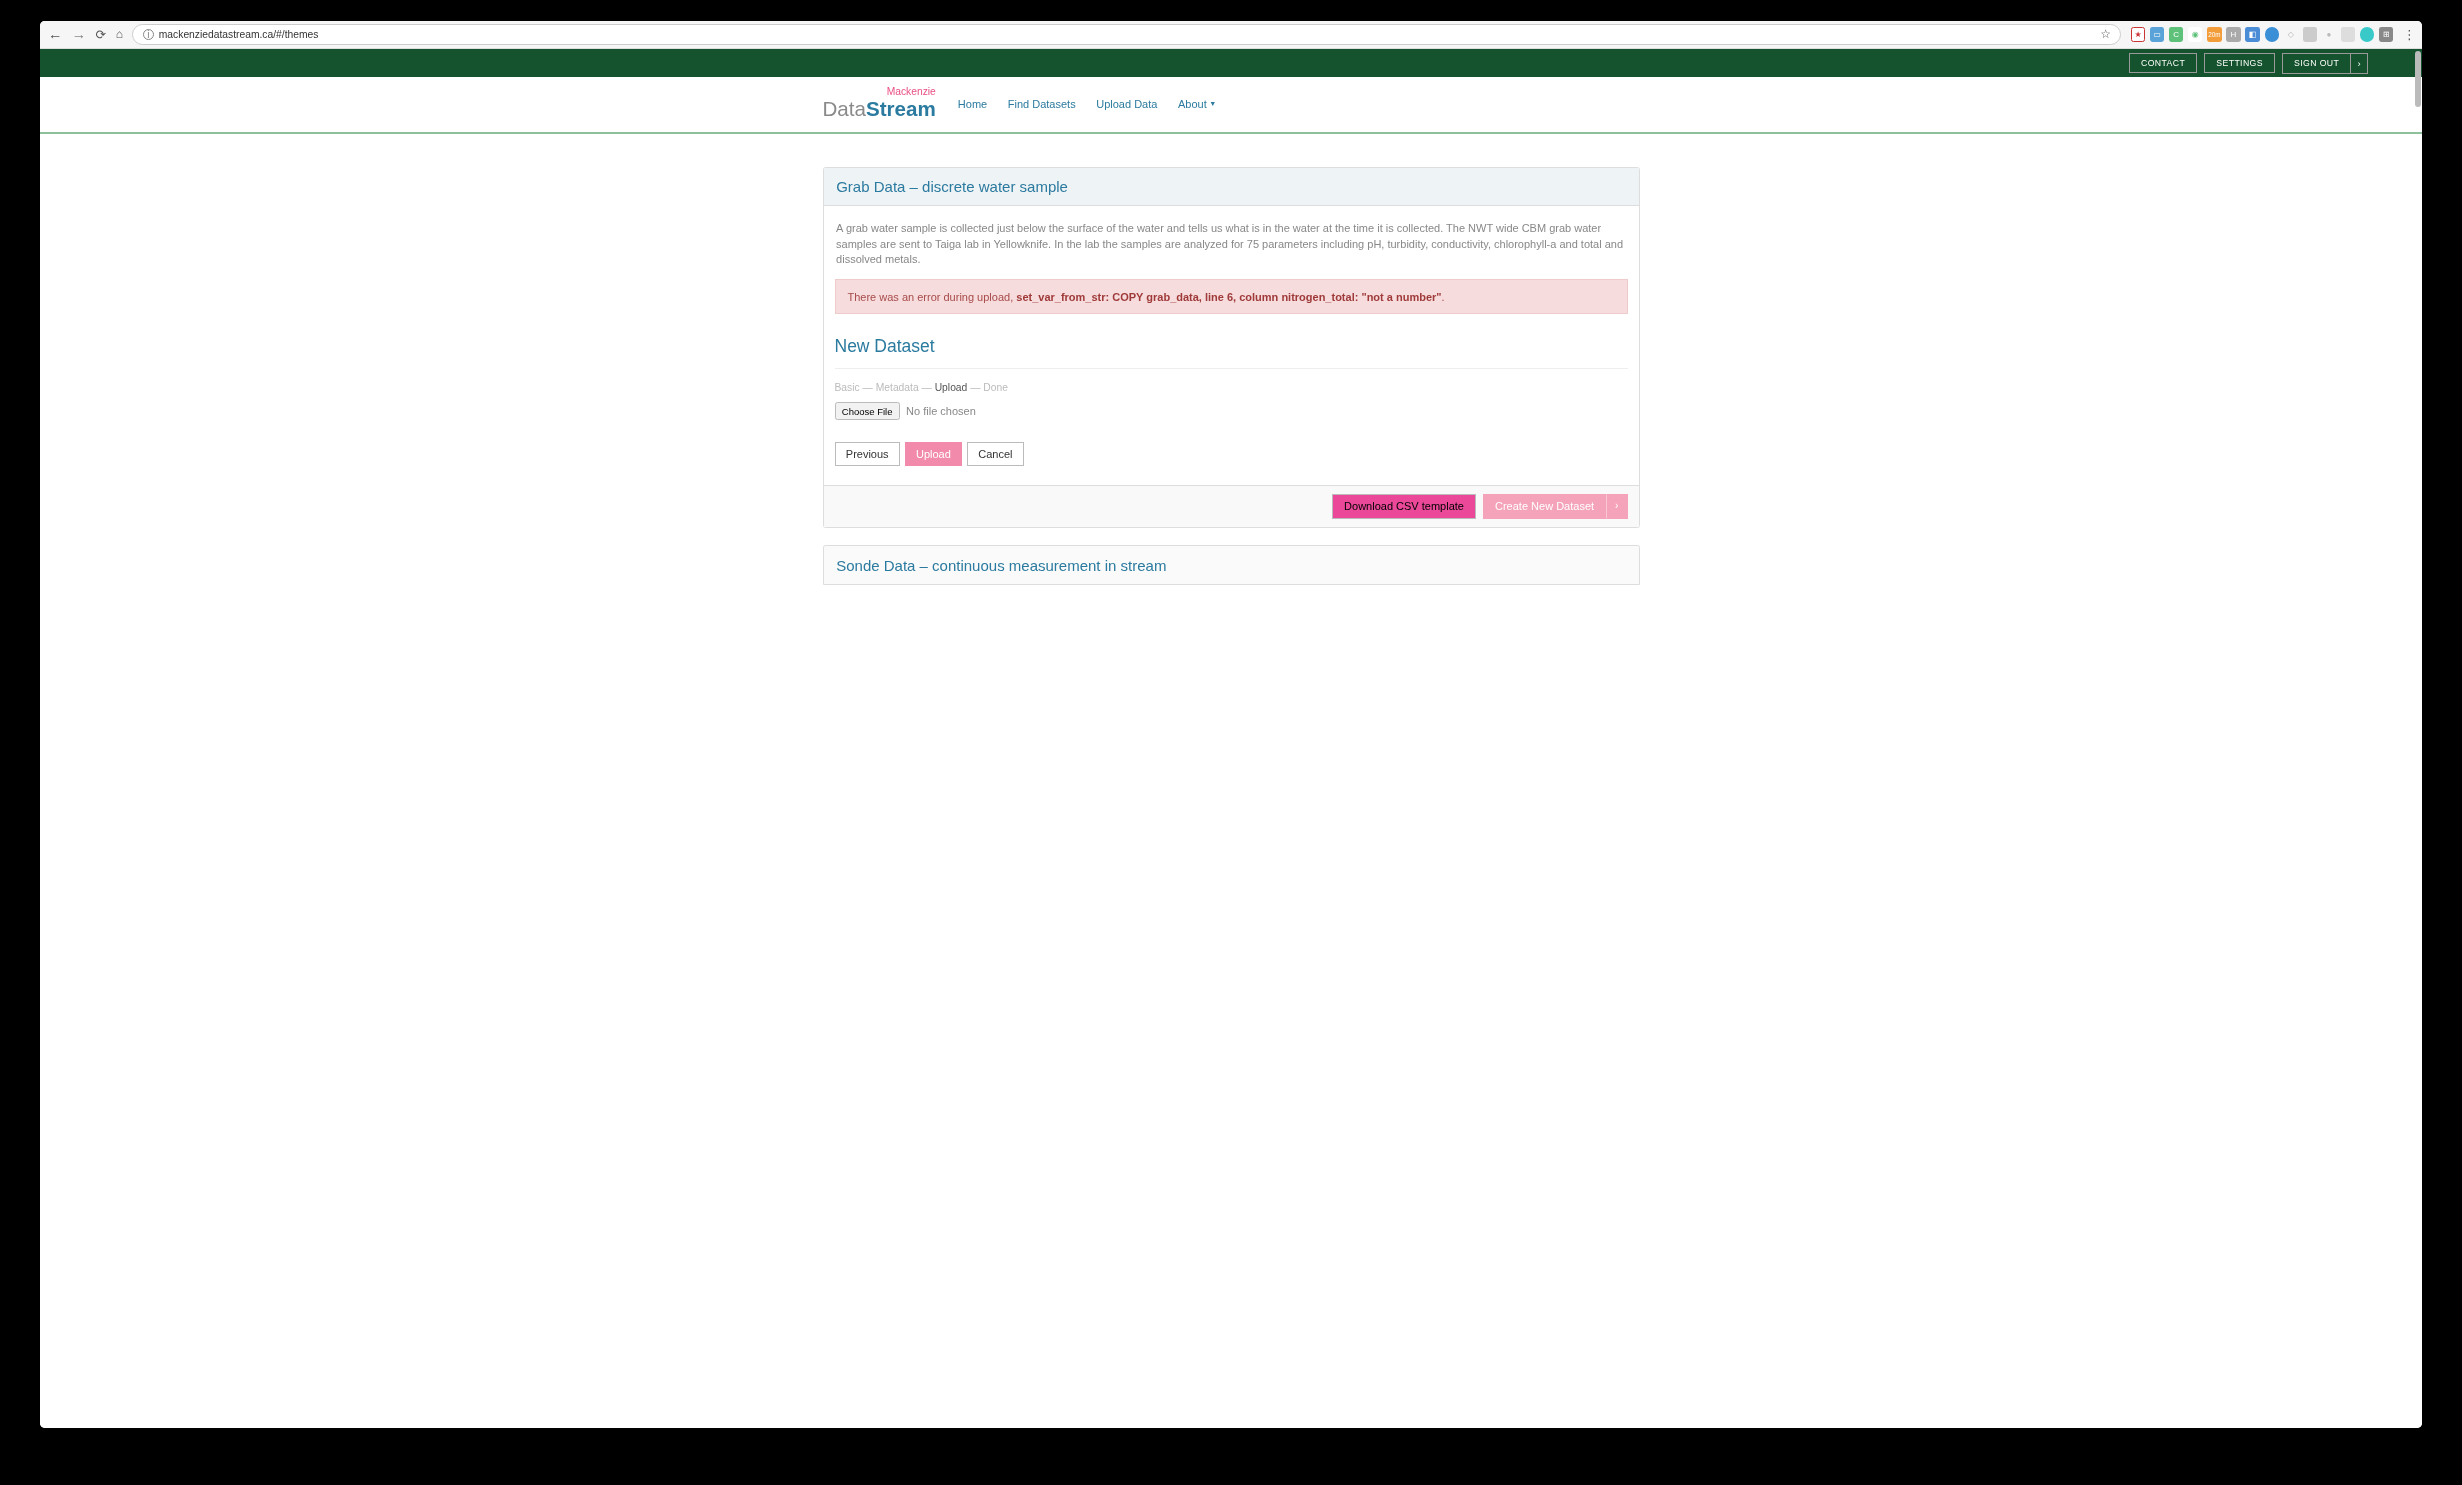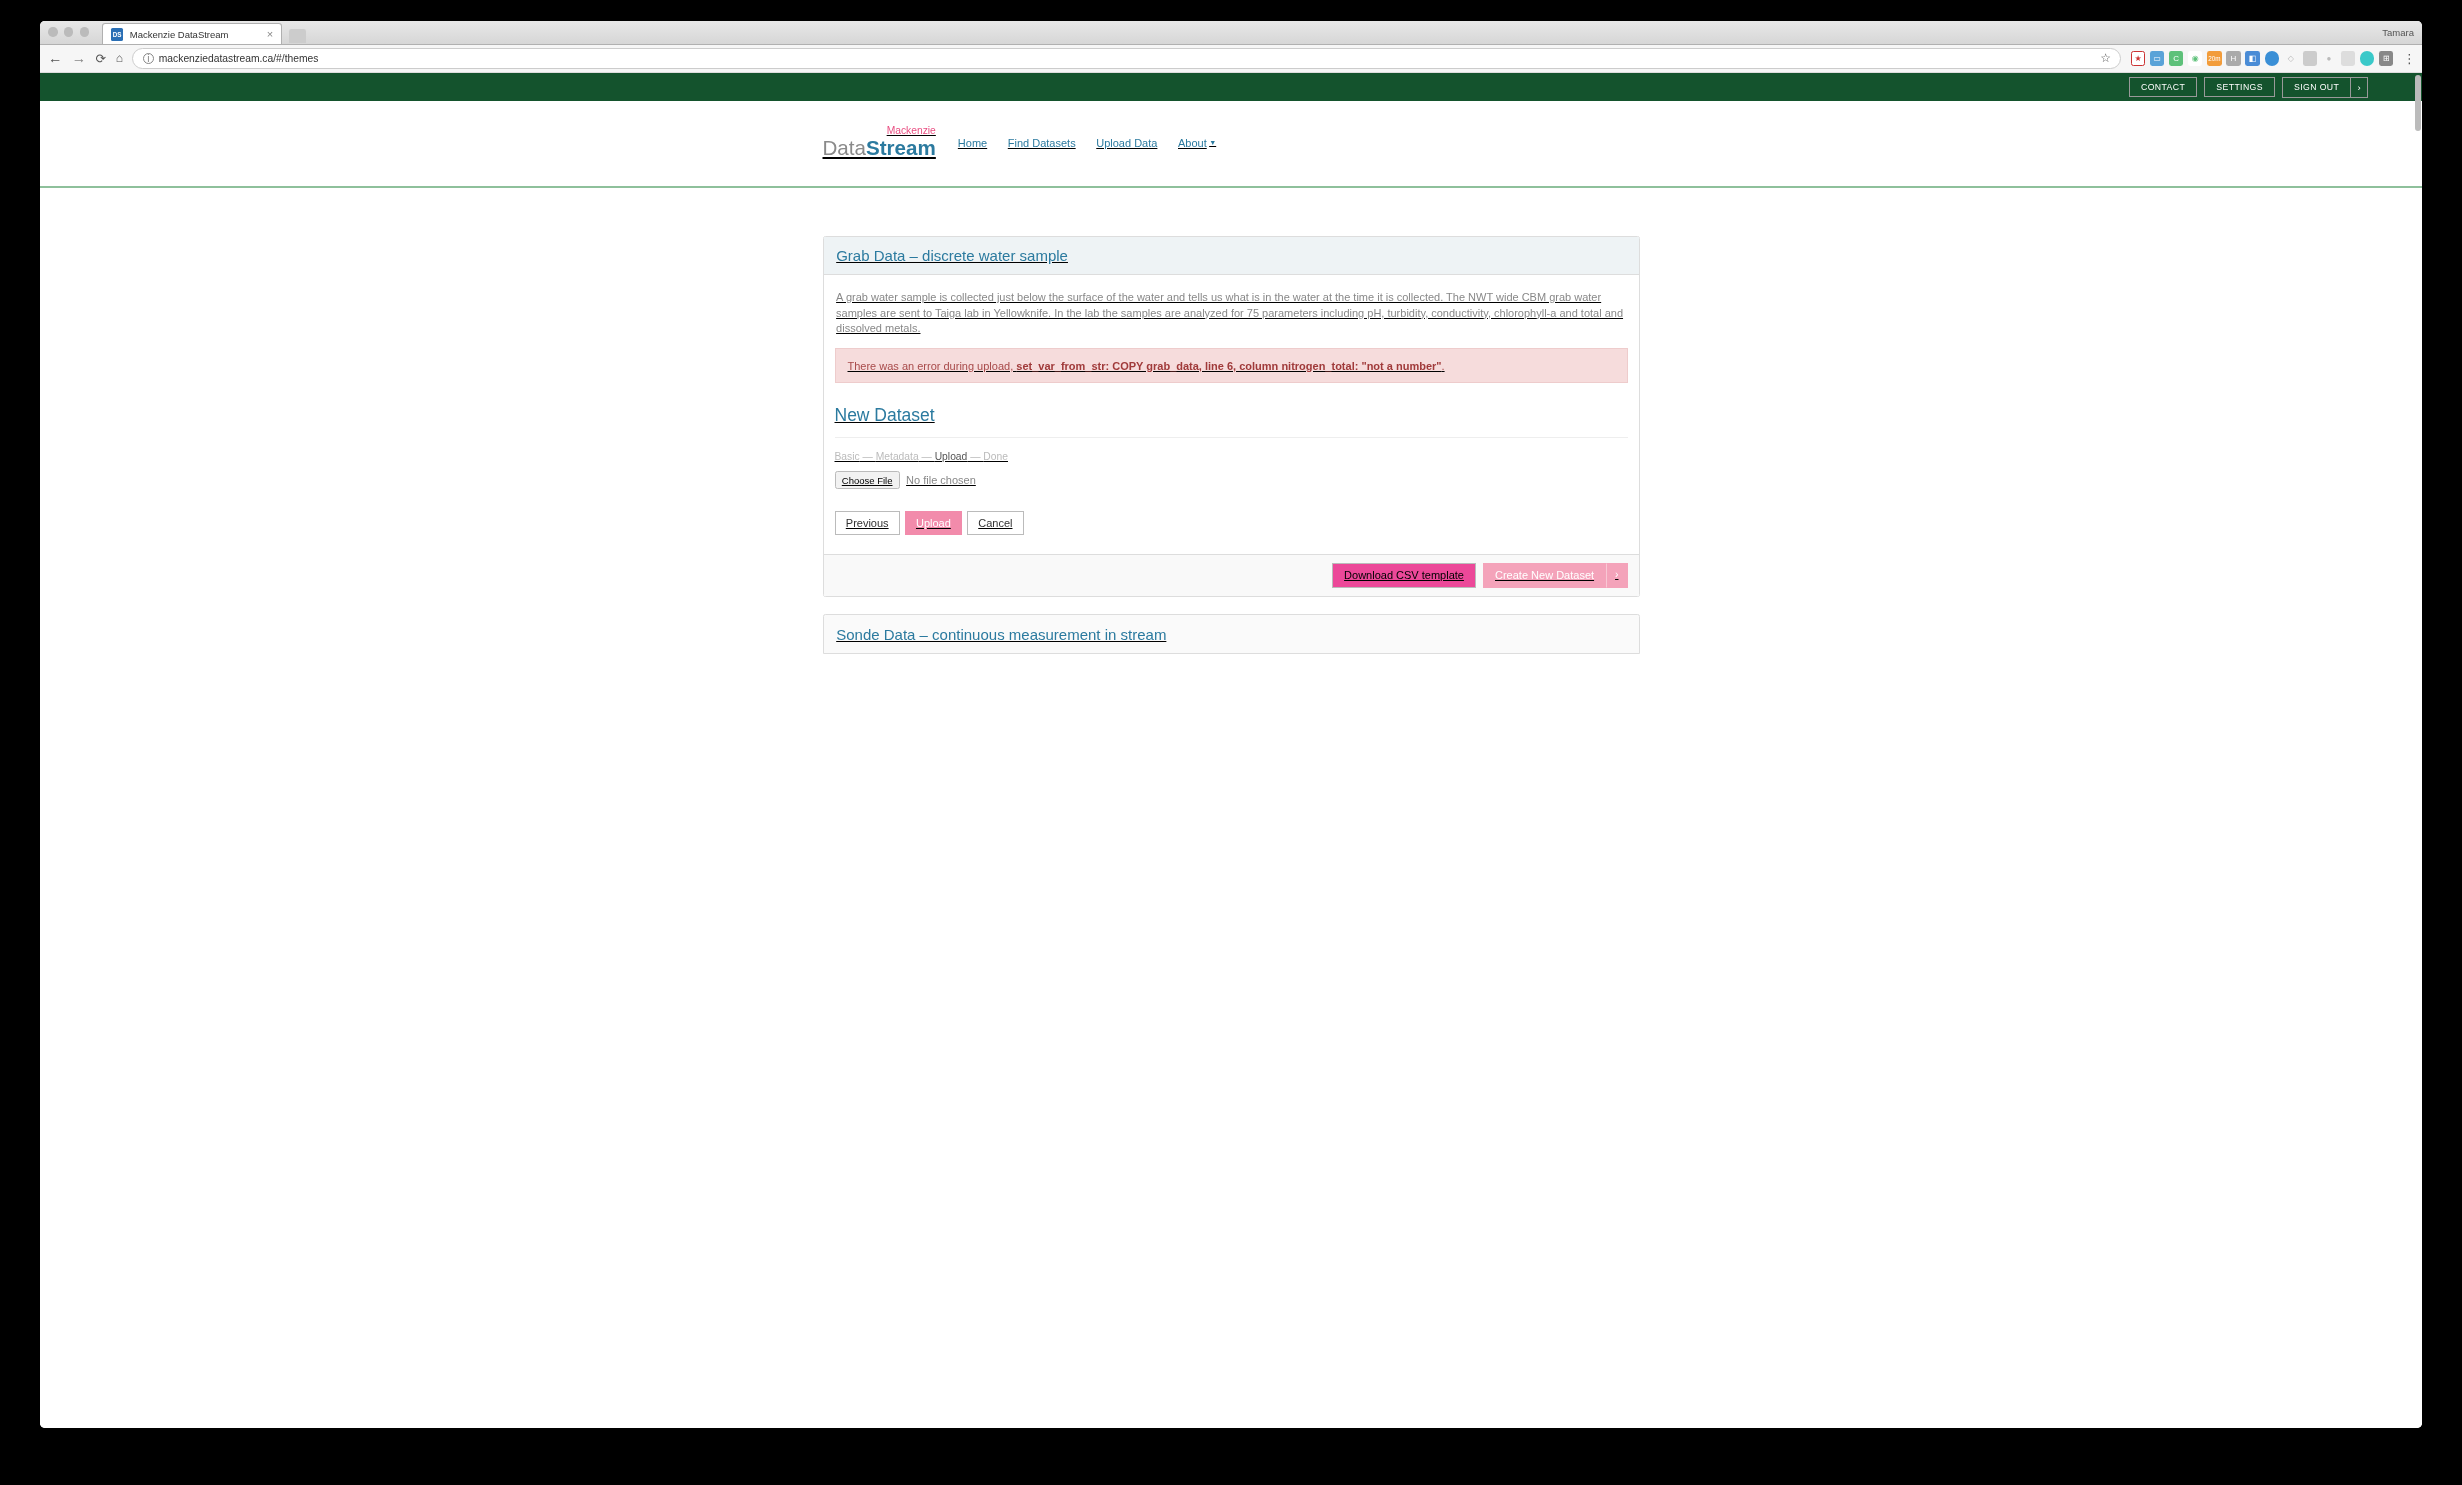--- a/index.html
+++ b/index.html
@@ -115,21 +115,21 @@
     .signout-group { display: flex; }
     .signout-group .chev { border: 0.8px solid #999; border-left: none; color: #fff; padding: 4px 6.3px; font-size: 9.5px; }
 
     .navbar {
       background: #fff;
       padding: 8px 0 9.5px;
       border-bottom: 2.4px solid #8ec09b;
       display: flex;
       align-items: center;
     }
-    .container { width: 817px; margin: 16px auto; text-decoration: underline; }
+    .container { width: 817px; margin: 1px auto; }
     .navbar-inner { display: flex; align-items: center; gap: 22px; }
     .logo { display: flex; flex-direction: column; align-items: flex-end; }
     .logo-top { color: #e94f82; font-size: 10.3px; font-weight: 300; }
     .logo-main { font-size: 20.6px; font-weight: 400; }
     .logo-data { color: #8a8a8a; }
     .logo-stream { color: #2b7a9f; font-weight: 600; }
     .nav-links { display: flex; gap: 20.6px; }
     .nav-link { color: #2b7a9f; font-size: 11px; text-decoration: none; display: flex; align-items: center; gap: 2.4px; }
     .caret { font-size: 7.1px; }
 
@@ -209,34 +209,20 @@
     }
     .footer-btn.pink { background: #f4a3ba; border-color: #f4a3ba; color: #fff; display: flex; align-items: center; }
     .footer-chev { background: #f4a3ba; color: #fff; border: 0.8px solid #f4a3ba; border-left: 0.8px solid rgba(255,255,255,0.4); padding: 5.6px 8px; font-size: 10.3px; }
     .panel2-header { background: #fafafa; border: 0.8px solid #ddd; border-radius: 2.4px 2.4px 0 0; padding: 10.3px 12.7px; color: #2b7a9f; font-size: 15px; }
   </style>
 </head>
 <body>
 
 <div class="window">
 
-  <div class="titlebar">
-    <div class="traffic-lights">
-      <div class="light"></div>
-      <div class="light"></div>
-      <div class="light"></div>
-    </div>
-    <div class="tab">
-      <span class="tab-favicon">DS</span>
-      <span>Mackenzie DataStream</span>
-      <span class="tab-close">×</span>
-    </div>
-    <div class="newtab"></div>
-    <div class="user-label">Tamara</div>
-  </div>
 
   <div class="toolbar">
     <span class="nav-arrow enabled">←</span>
     <span class="nav-arrow">→</span>
     <span class="reload-icon">⟳</span>
     <span class="home-icon">⌂</span>
     <div class="addressbar">
       <span class="info-icon">i</span>
       <span>mackenziedatastream.ca/#/themes</span>
       <span style="flex:1"></span>

